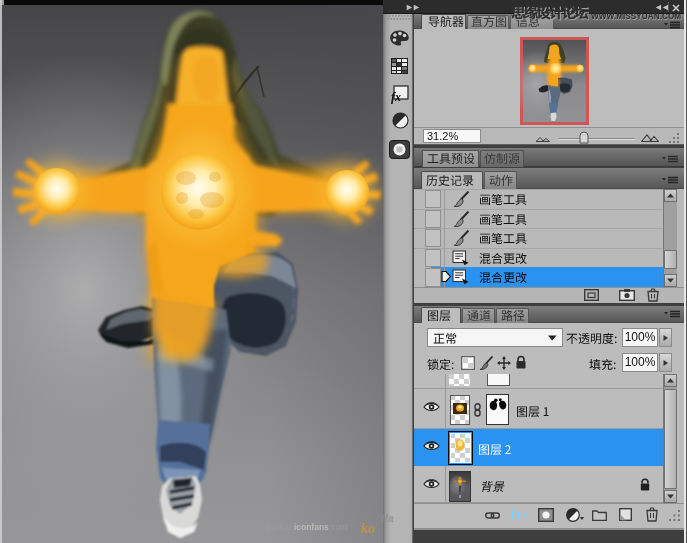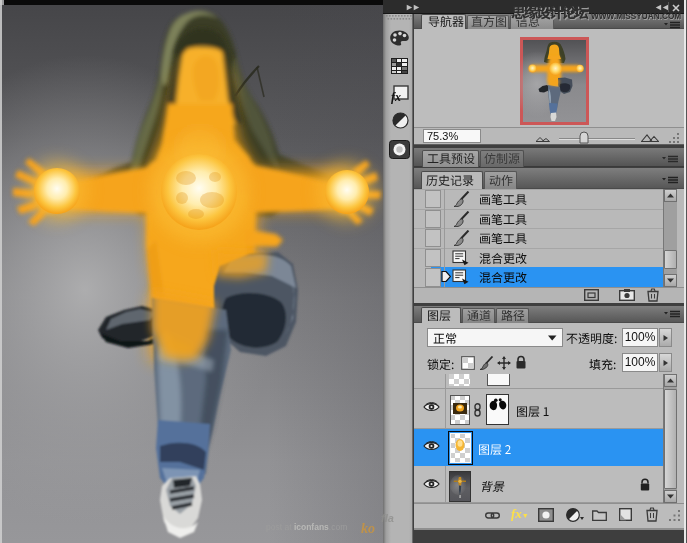--- a/index.html
+++ b/index.html
@@ -302,21 +302,21 @@
 <path d="M40 47 C43 45.5 48 46 50 48 C51 50 50 53 48 54.5 C45 56 41 55 40 52.5 Z" fill="#272c34"></path>
 <path d="M22.5 49 L27 48 29.5 50 28.5 53.5 24 55.5 19.5 55 18.5 52 Z" fill="#23262b"></path>
 <path d="M28 48 L40 50 40.5 56 38.5 64 37 72 30.5 72 29 64 28 55 Z" fill="#5d6b7d"></path>
 <path d="M29 52 C31 56 31.5 62 30.5 68 L30 71 29.5 65 28.5 56 Z" fill="#93a3b4"></path>
 <path d="M29 66 L37.5 66.5 37 72 36 77 30.5 77 29.5 72 Z" fill="#54719b"></path>
 <path d="M31 76 L36 75.5 36.5 80 35 84 31.5 84 30.5 80 Z" fill="#d8d8d6"></path>
 </g>
 <path d="M27 41 L40 43 38 49 30 48 Z" fill="#f2a41f" opacity="0.75" filter="url(#nb2)"></path>
 </svg>
 <div class="abs" style="left:414px;top:127px;width:270px;height:18px;background:#b9b9b9;border-top:1px solid #8f8f8f;border-bottom:1px solid #5f5f5f;"></div>
-<div class="abs" style="left:423px;top:129px;width:58px;height:14px;background:#f8f8f8;border:1px solid #8a8a8a;font-size:11px;color:#111;padding:0 3px;line-height:12px;">75.3%</div>
+<div class="abs" style="left:423px;top:129px;width:58px;height:14px;background:#f8f8f8;border:1px solid #8a8a8a;font-size:11px;color:#111;padding:0 3px;line-height:12px;">31.2%</div>
 <svg class="abs" style="left:536px;top:136px" width="14" height="6" viewBox="0 0 14 6">
 <path d="M0 5.5 L4 1.5 8 5.5 Z M6 5.5 L10 2.5 13.5 5.5 Z" fill="none" stroke="#3a3a3a" stroke-width="1"></path>
     </svg>
 <div class="abs" style="left:559px;top:138px;width:76px;height:2px;background:#888;border-bottom:1px solid #ddd;"></div>
 <svg class="abs" style="left:578px;top:131px" width="12" height="13" viewBox="0 0 12 13">
 <path d="M2 5 A4 4 0 0 1 10 5 L10 12 2 12 Z" fill="#d5d5d5" stroke="#555" stroke-width="1"></path>
     </svg>
 <svg class="abs" style="left:641px;top:133px" width="18" height="9" viewBox="0 0 18 9">
 <path d="M0.5 8.5 L6 2 11 8.5 Z M8.5 8.5 L13 3.5 17.5 8.5 Z" fill="none" stroke="#3a3a3a" stroke-width="1.1"></path>
     </svg>
@@ -645,21 +645,21 @@
 <div class="abs" style="left:664px;top:389px;width:13px;height:100px;background:linear-gradient(90deg,#d5d5d5,#b0b0b0);border:1px solid #707070;border-radius:1px;"></div>
 <div class="abs" style="left:664px;top:490px;width:13px;height:13px;background:linear-gradient(#cfcfcf,#a8a8a8);border:1px solid #707070;"></div>
 <svg class="abs" style="left:667px;top:494px" width="8" height="5">
       <path d="M0 0.5 L3.5 4.5 7 0.5 Z" fill="#333"></path>
     </svg>
 <div class="abs" style="left:414px;top:503px;width:270px;height:25px;background:#bcbcbc;border-top:1px solid #8f8f8f;"></div>
 <svg class="abs" style="left:485px;top:511px" width="15" height="9" viewBox="0 0 15 9">
 <rect x="0.7" y="2" width="8" height="5" rx="2.5" fill="none" stroke="#3a3a3a" stroke-width="1.4"></rect>
 <rect x="6.3" y="2" width="8" height="5" rx="2.5" fill="none" stroke="#3a3a3a" stroke-width="1.4"></rect>
     </svg>
-<div class="abs" style="left:511px;top:506px;font-size:13px;font-style:italic;font-weight:bold;color:#fde047;font-family:'Liberation Serif',serif;">fx<span style="font-size:7px;">▼</span></div>
+<div class="abs" style="left:511px;top:506px;font-size:13px;font-style:italic;font-weight:bold;color:#7dd3fc;font-family:'Liberation Serif',serif;">fx<span style="font-size:7px;">▼</span></div>
 <svg class="abs" style="left:538px;top:508px" width="16" height="14" viewBox="0 0 16 14">
 <rect x="0.7" y="0.7" width="14.6" height="12.6" fill="#8f8f8f" stroke="#3a3a3a" stroke-width="1.4"></rect>
 <circle cx="8" cy="7" r="3.6" fill="#f4f4f4"></circle>
     </svg>
 <svg class="abs" style="left:566px;top:508px" width="18" height="14" viewBox="0 0 18 14">
 <circle cx="7" cy="7" r="6.3" fill="#f0f0f0" stroke="#2a2a2a" stroke-width="1.2"></circle>
 <path d="M7 0.7 A6.3 6.3 0 0 0 2.5 11.5 L11.5 2.5 A6.3 6.3 0 0 0 7 0.7 Z" fill="#2a2a2a"></path>
 <path d="M14 9 L18 9 16 12 Z" fill="#2a2a2a"></path>
     </svg>
 <svg class="abs" style="left:592px;top:509px" width="15" height="12" viewBox="0 0 15 12">

